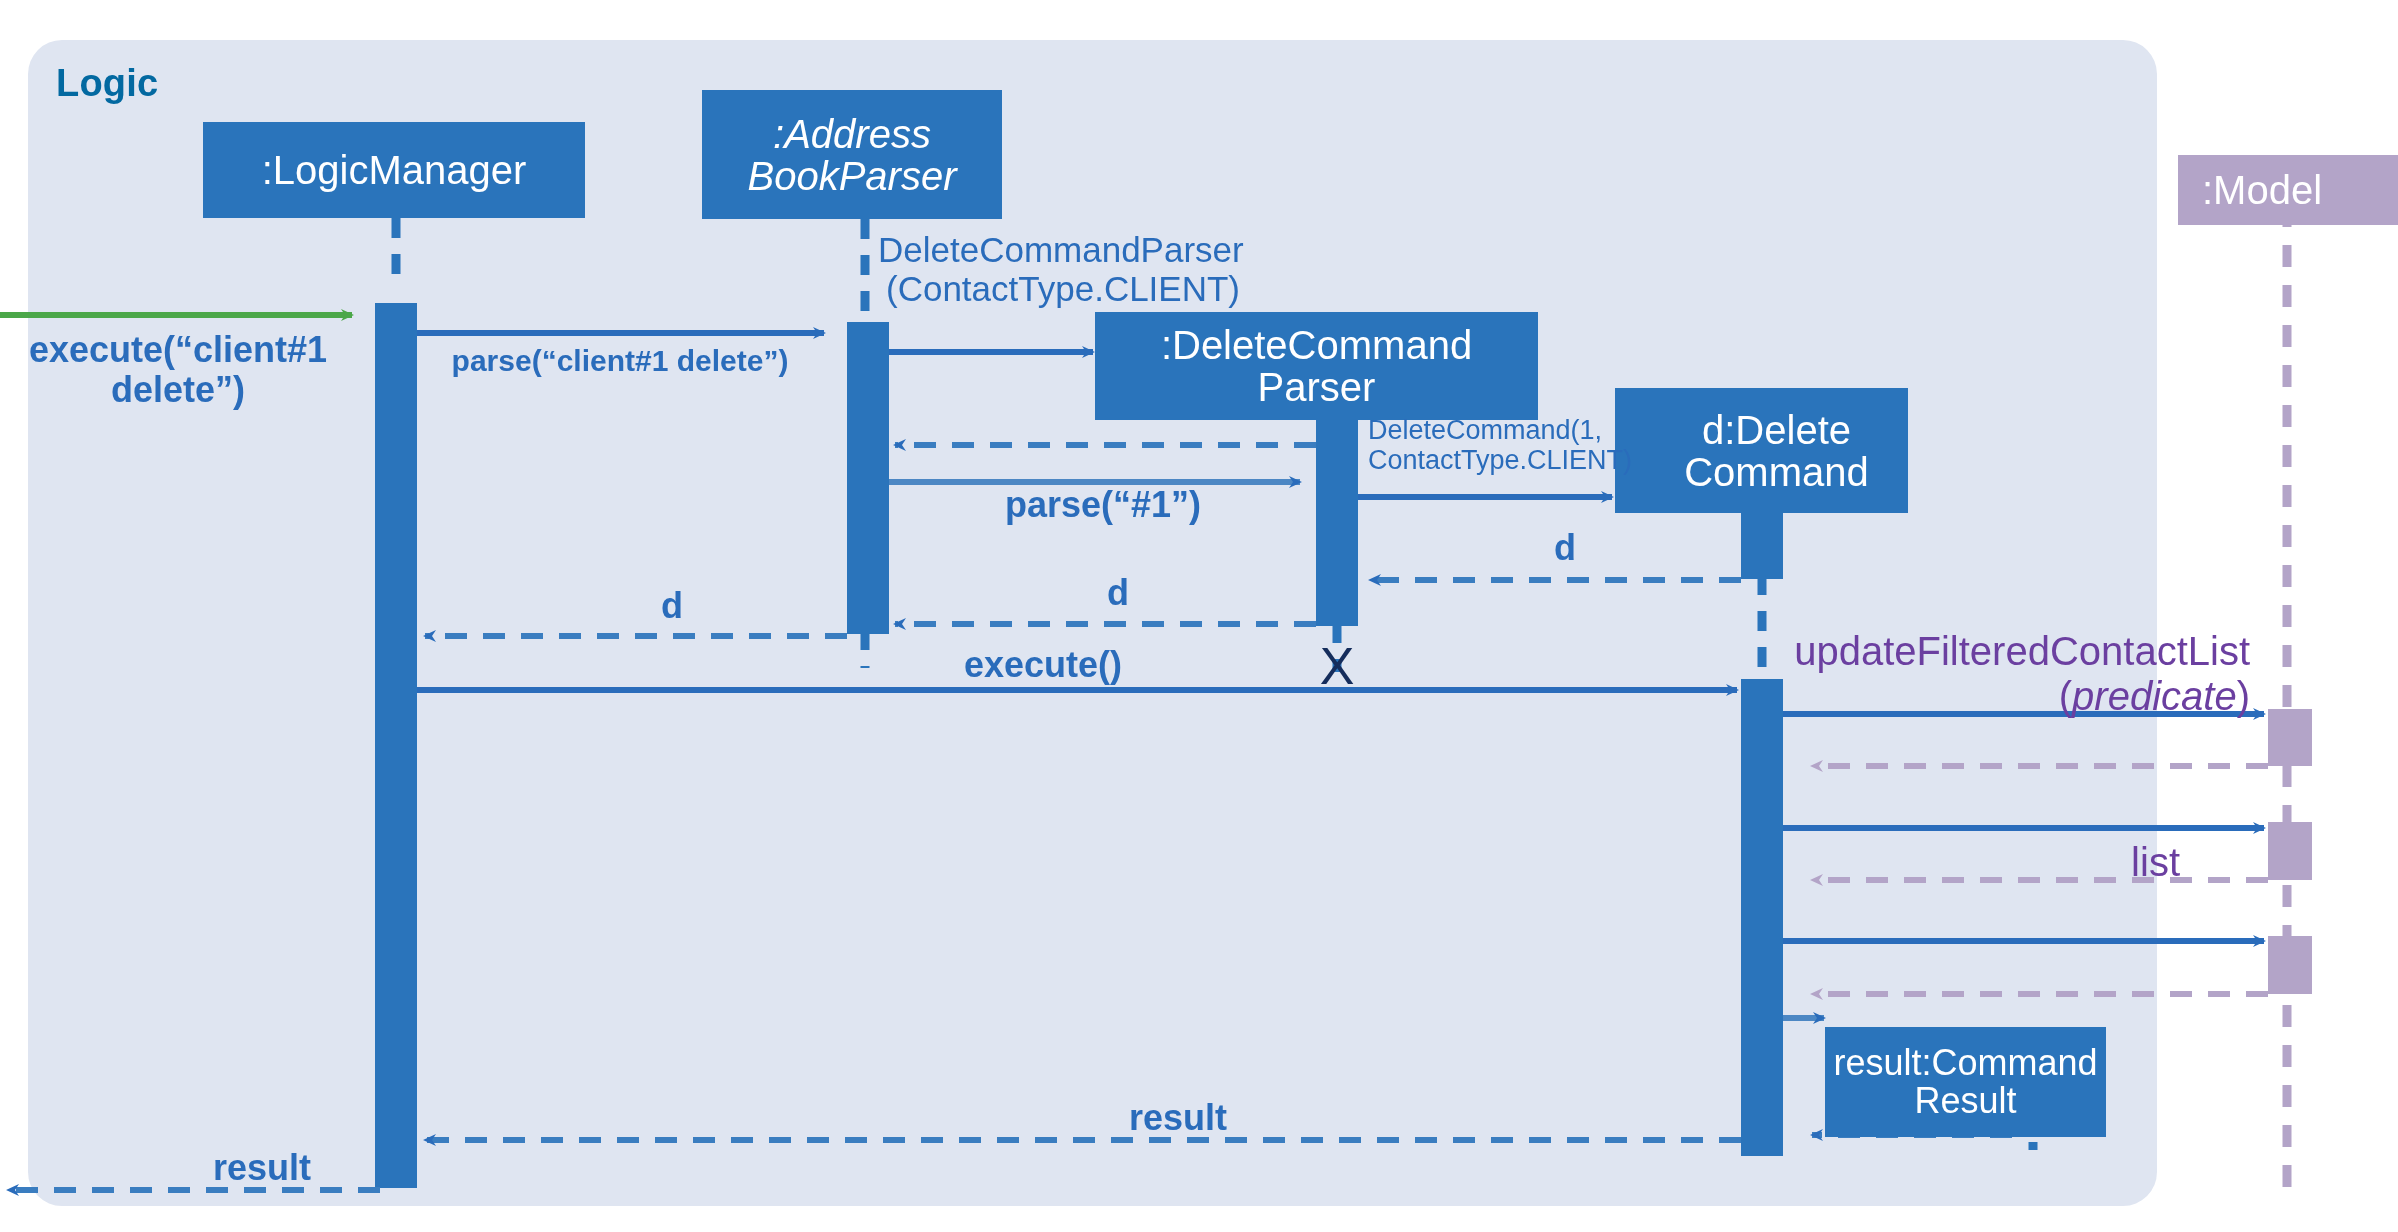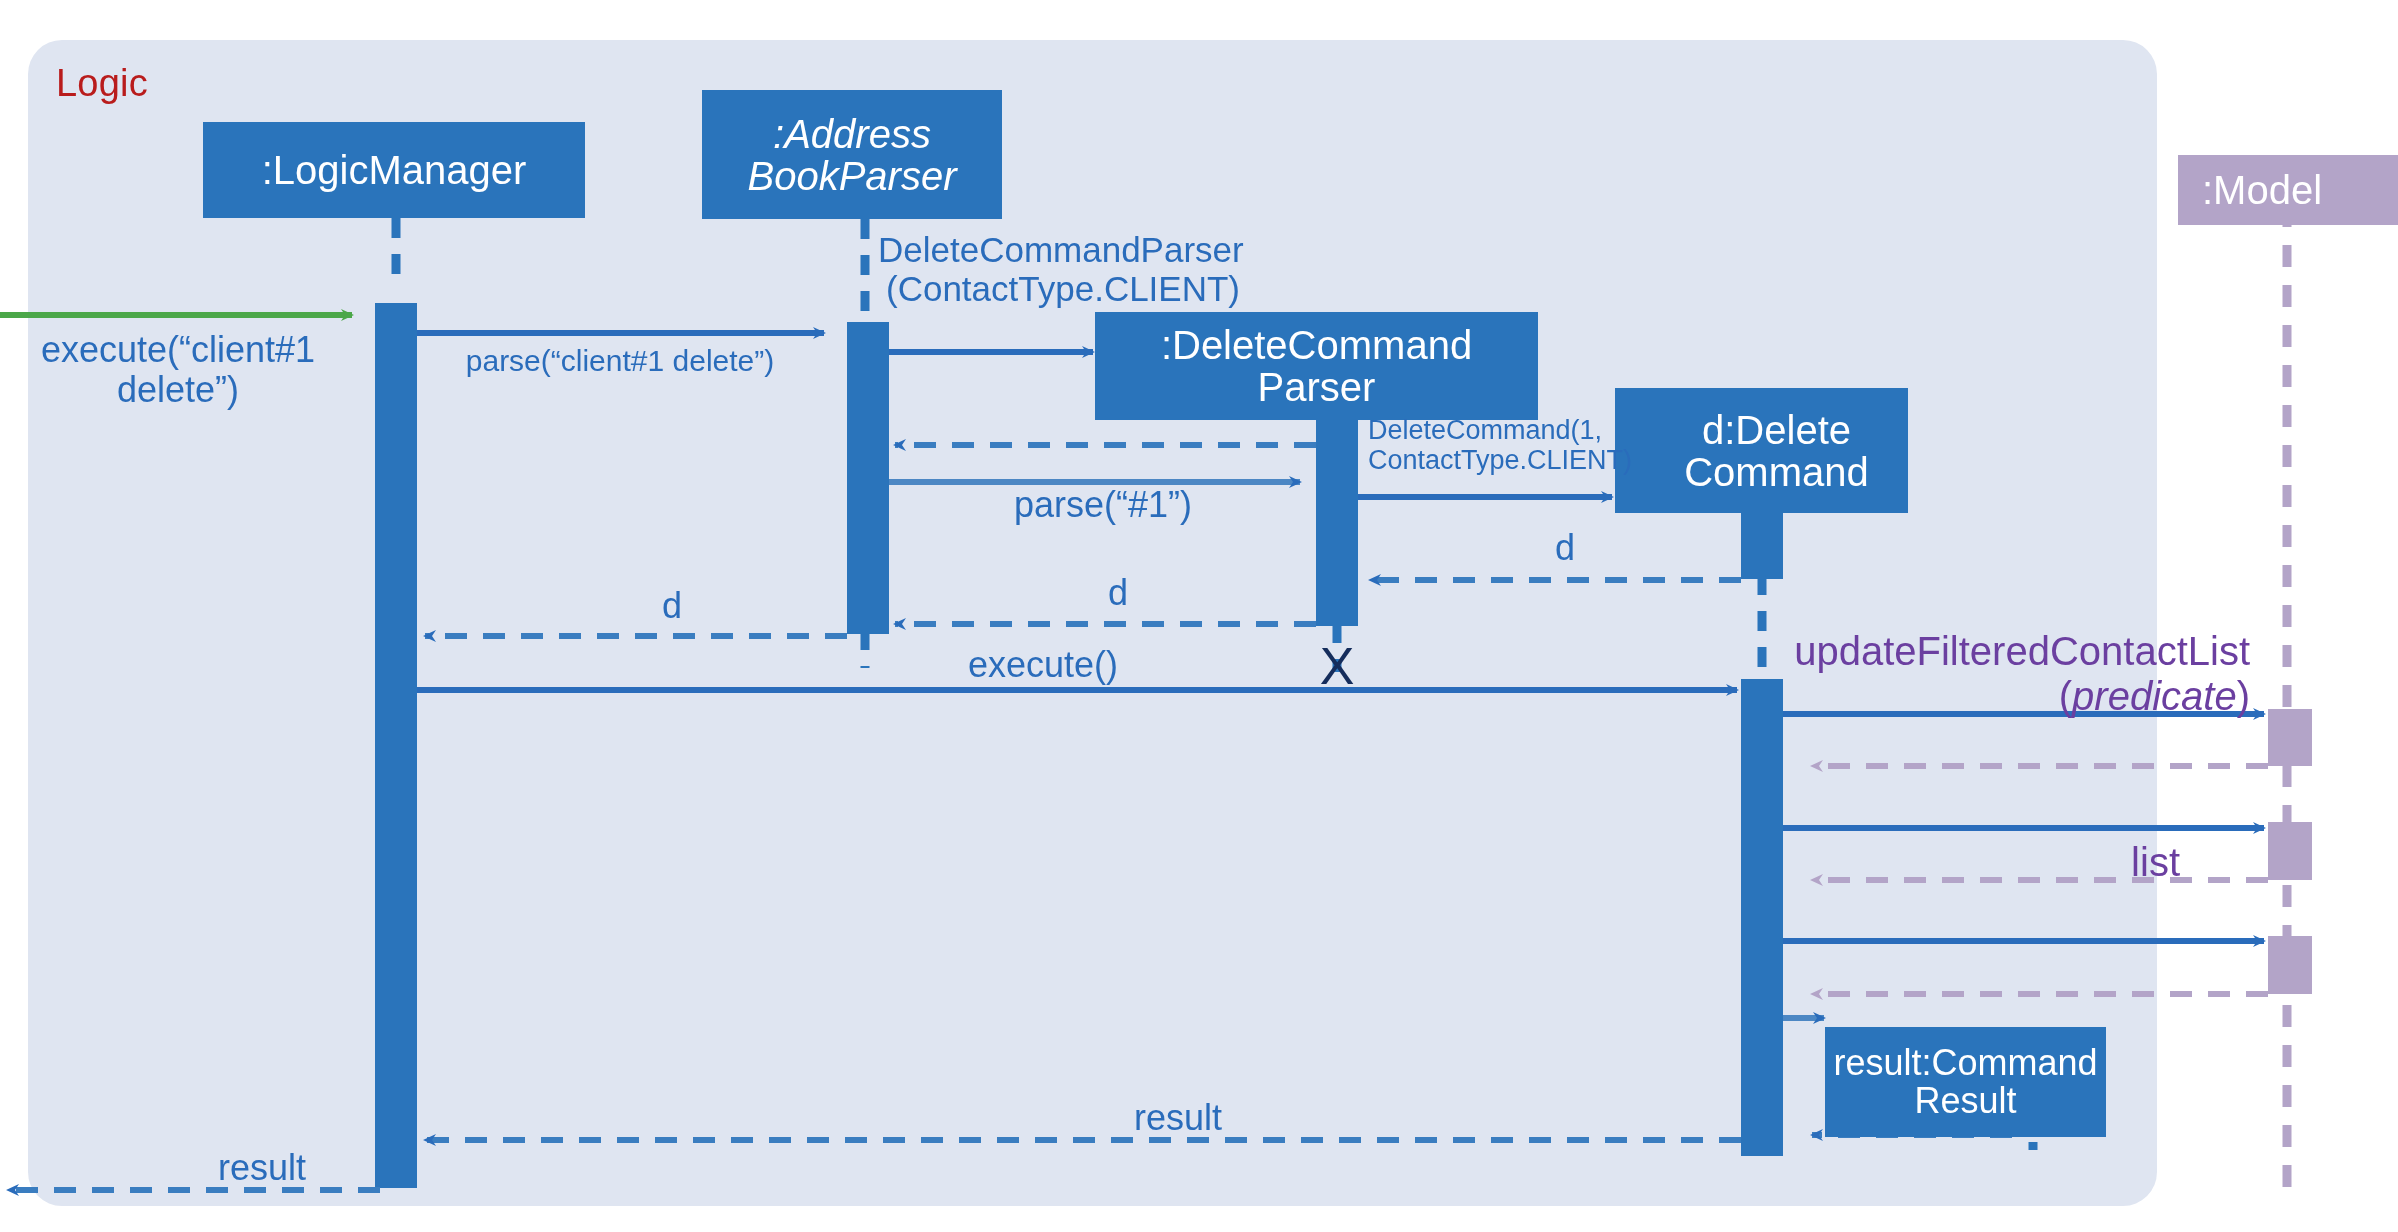--- a/index.html
+++ b/index.html
@@ -16,22 +16,22 @@
     overflow: hidden;
   }
   .panel {
     position: absolute;
     background: #dfe5f1;
     border-radius: 34px;
   }
   .panel-title {
     position: absolute;
     font-size: 38px;
-    font-weight: normal;
-    color: #b91c1c;
+    font-weight: bold;
+    color: #0369a1;
     letter-spacing: 0.2px;
   }
   .obj-box {
     position: absolute;
     display: flex;
     align-items: center;
     justify-content: center;
     text-align: center;
     color: #ffffff;
     font-size: 40px;
@@ -43,21 +43,21 @@
   .obj-box.purple { background: #b3a4c8; }
   .label {
     position: absolute;
     color: #2a6cbb;
     font-size: 30px;
     line-height: 1.12;
     white-space: nowrap;
   }
   .label.big { font-size: 36px; }
   .label.purple-text { color: #6b3fa0; font-size: 40px; }
-  .label.center { text-align: center; transform: translateX(-50%); }
+  .label.center { text-align: center; transform: translateX(-50%); font-weight: bold; }
   .label.right { text-align: right; }
   .label em { font-style: italic; }
   .xmark {
     position: absolute;
     color: #152d5c;
     font-size: 52px;
     line-height: 1;
     transform: translateX(-50%);
   }
 </style>

